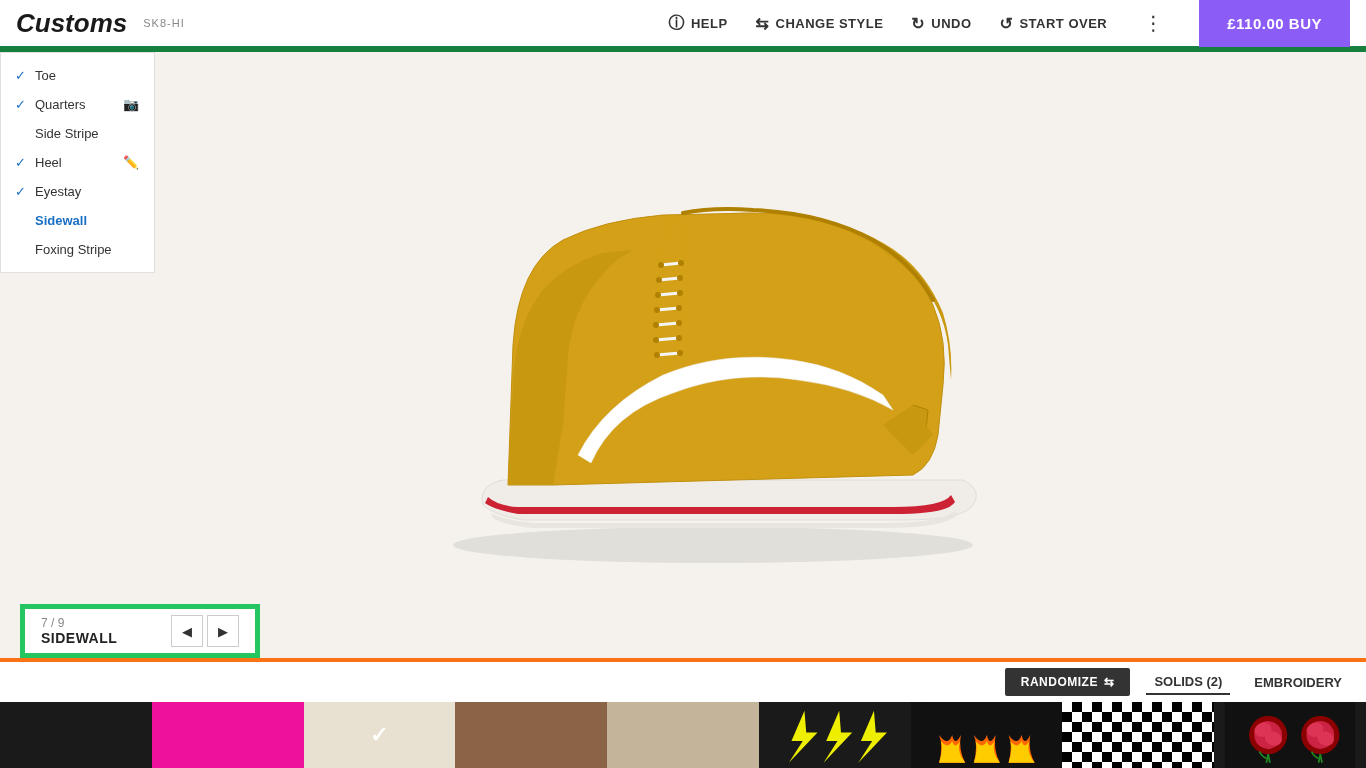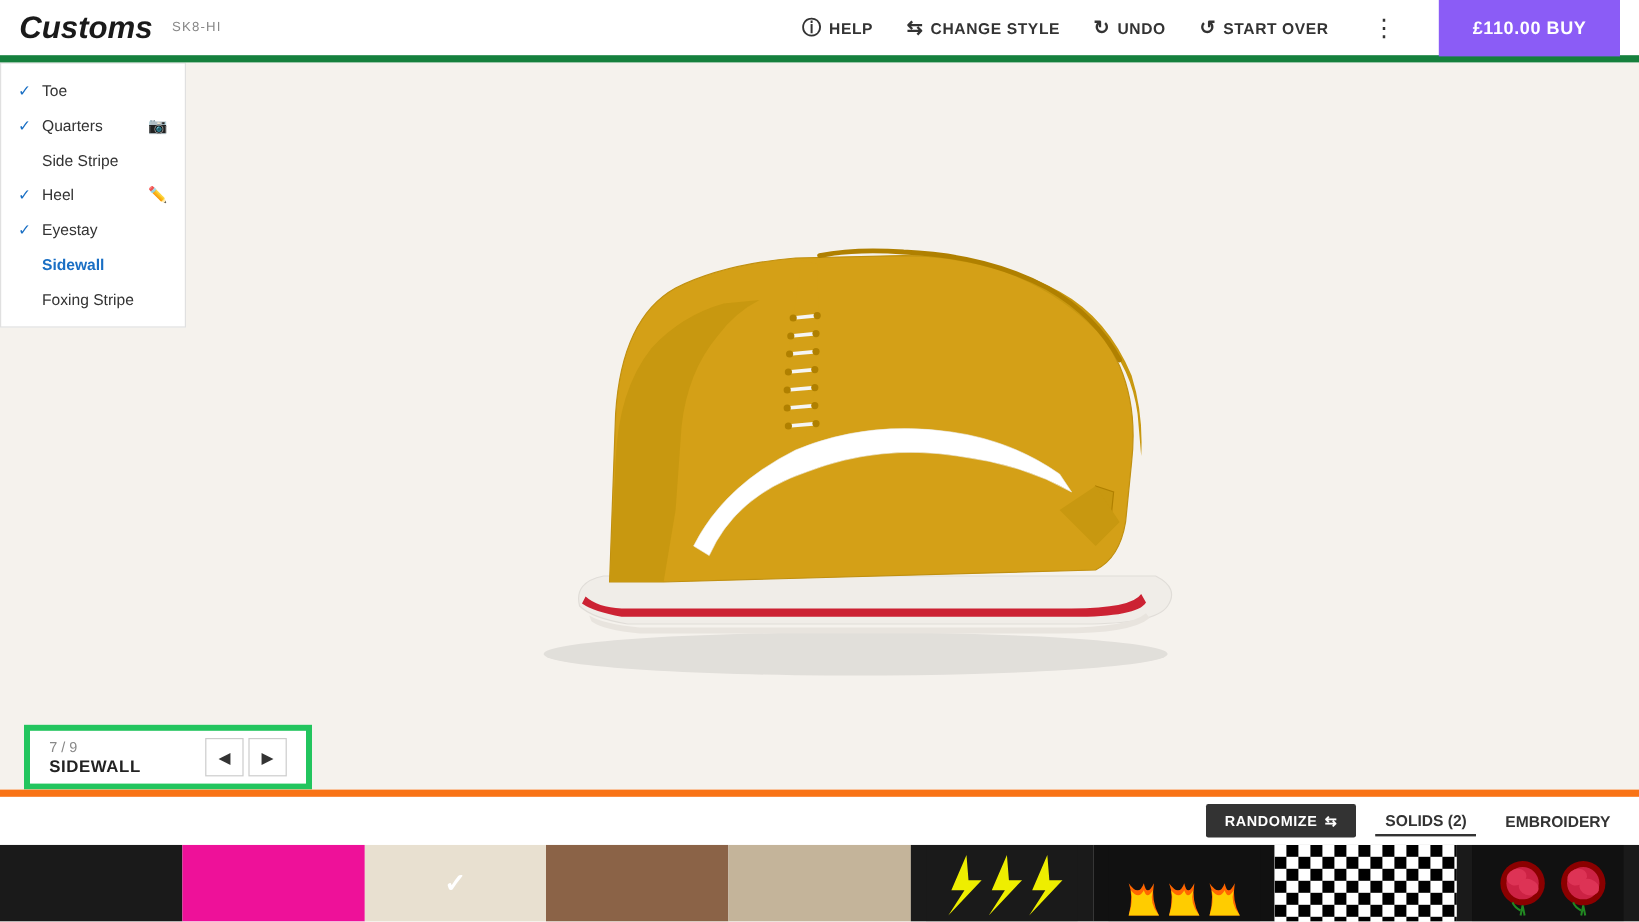--- a/index.html
+++ b/index.html
@@ -182,21 +182,21 @@
     }
 
     
     .color-bar {
       position: absolute;
       bottom: 0;
       left: 0;
       right: 0;
       height: 110px;
       background: #fff;
-      border-top: 6px solid #f97316;
+      border-top: 4px solid #f97316;
       display: flex;
       flex-direction: column;
     }
     .color-bar-tabs {
       display: flex;
       align-items: center;
       justify-content: flex-end;
       padding: 6px 16px;
       gap: 16px;
     }

